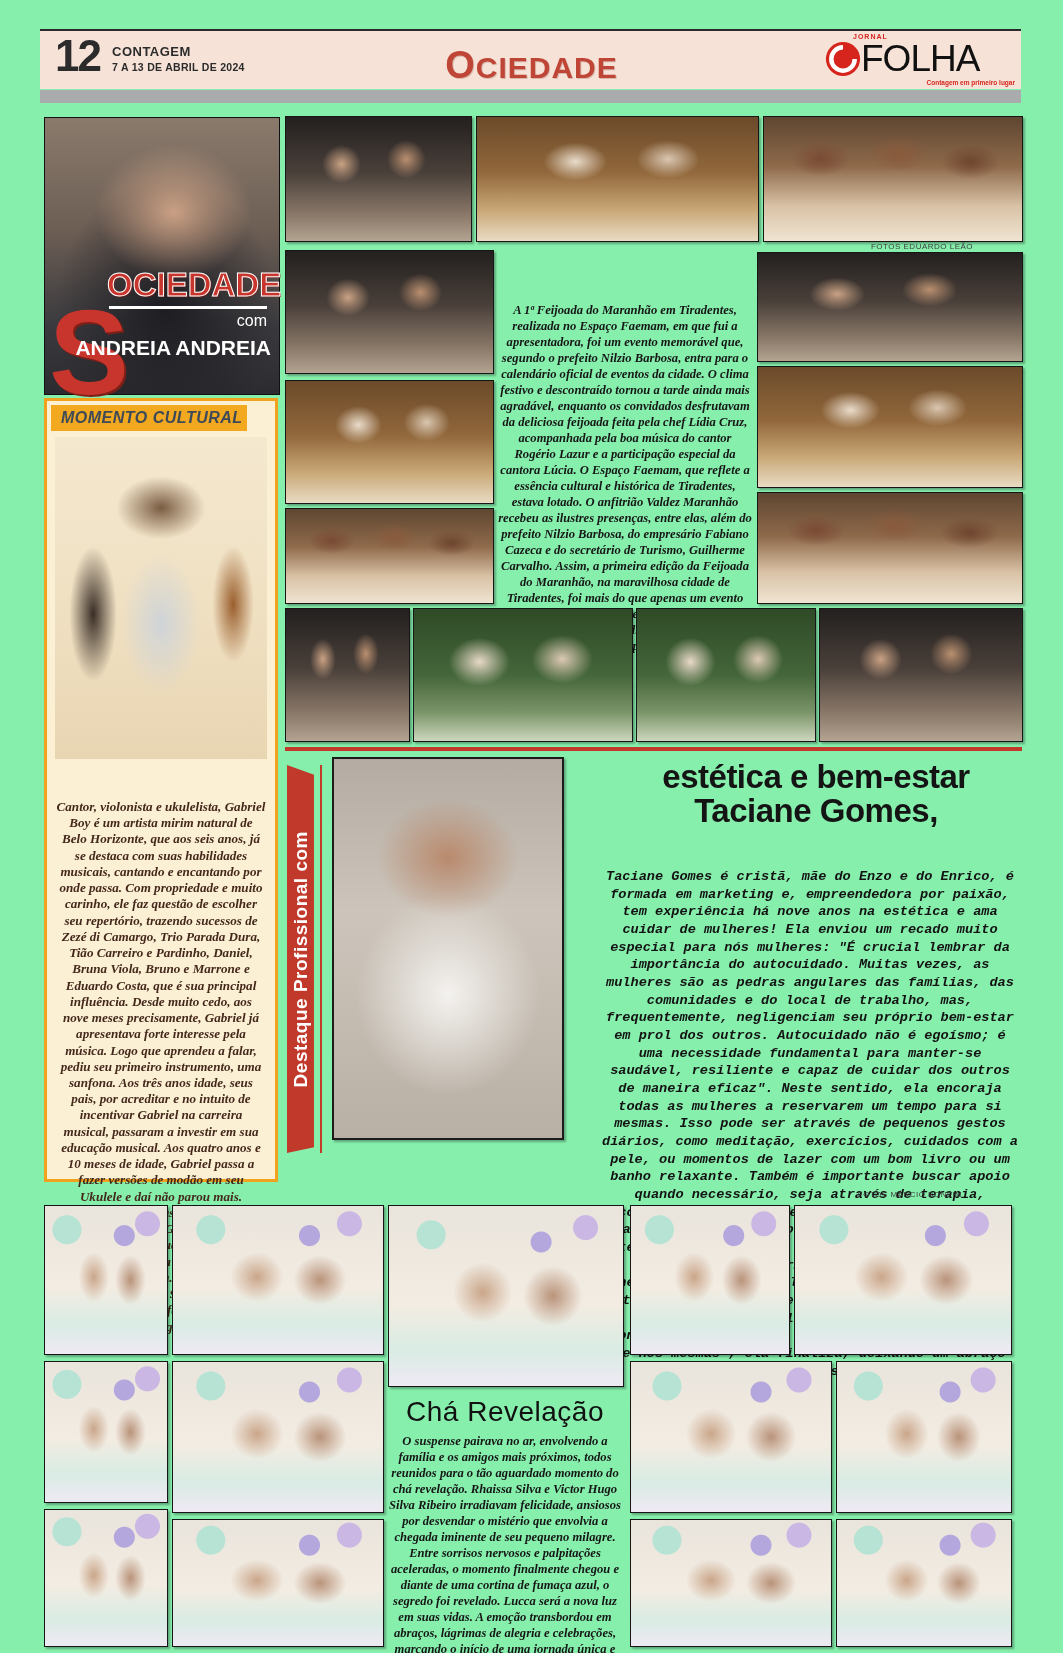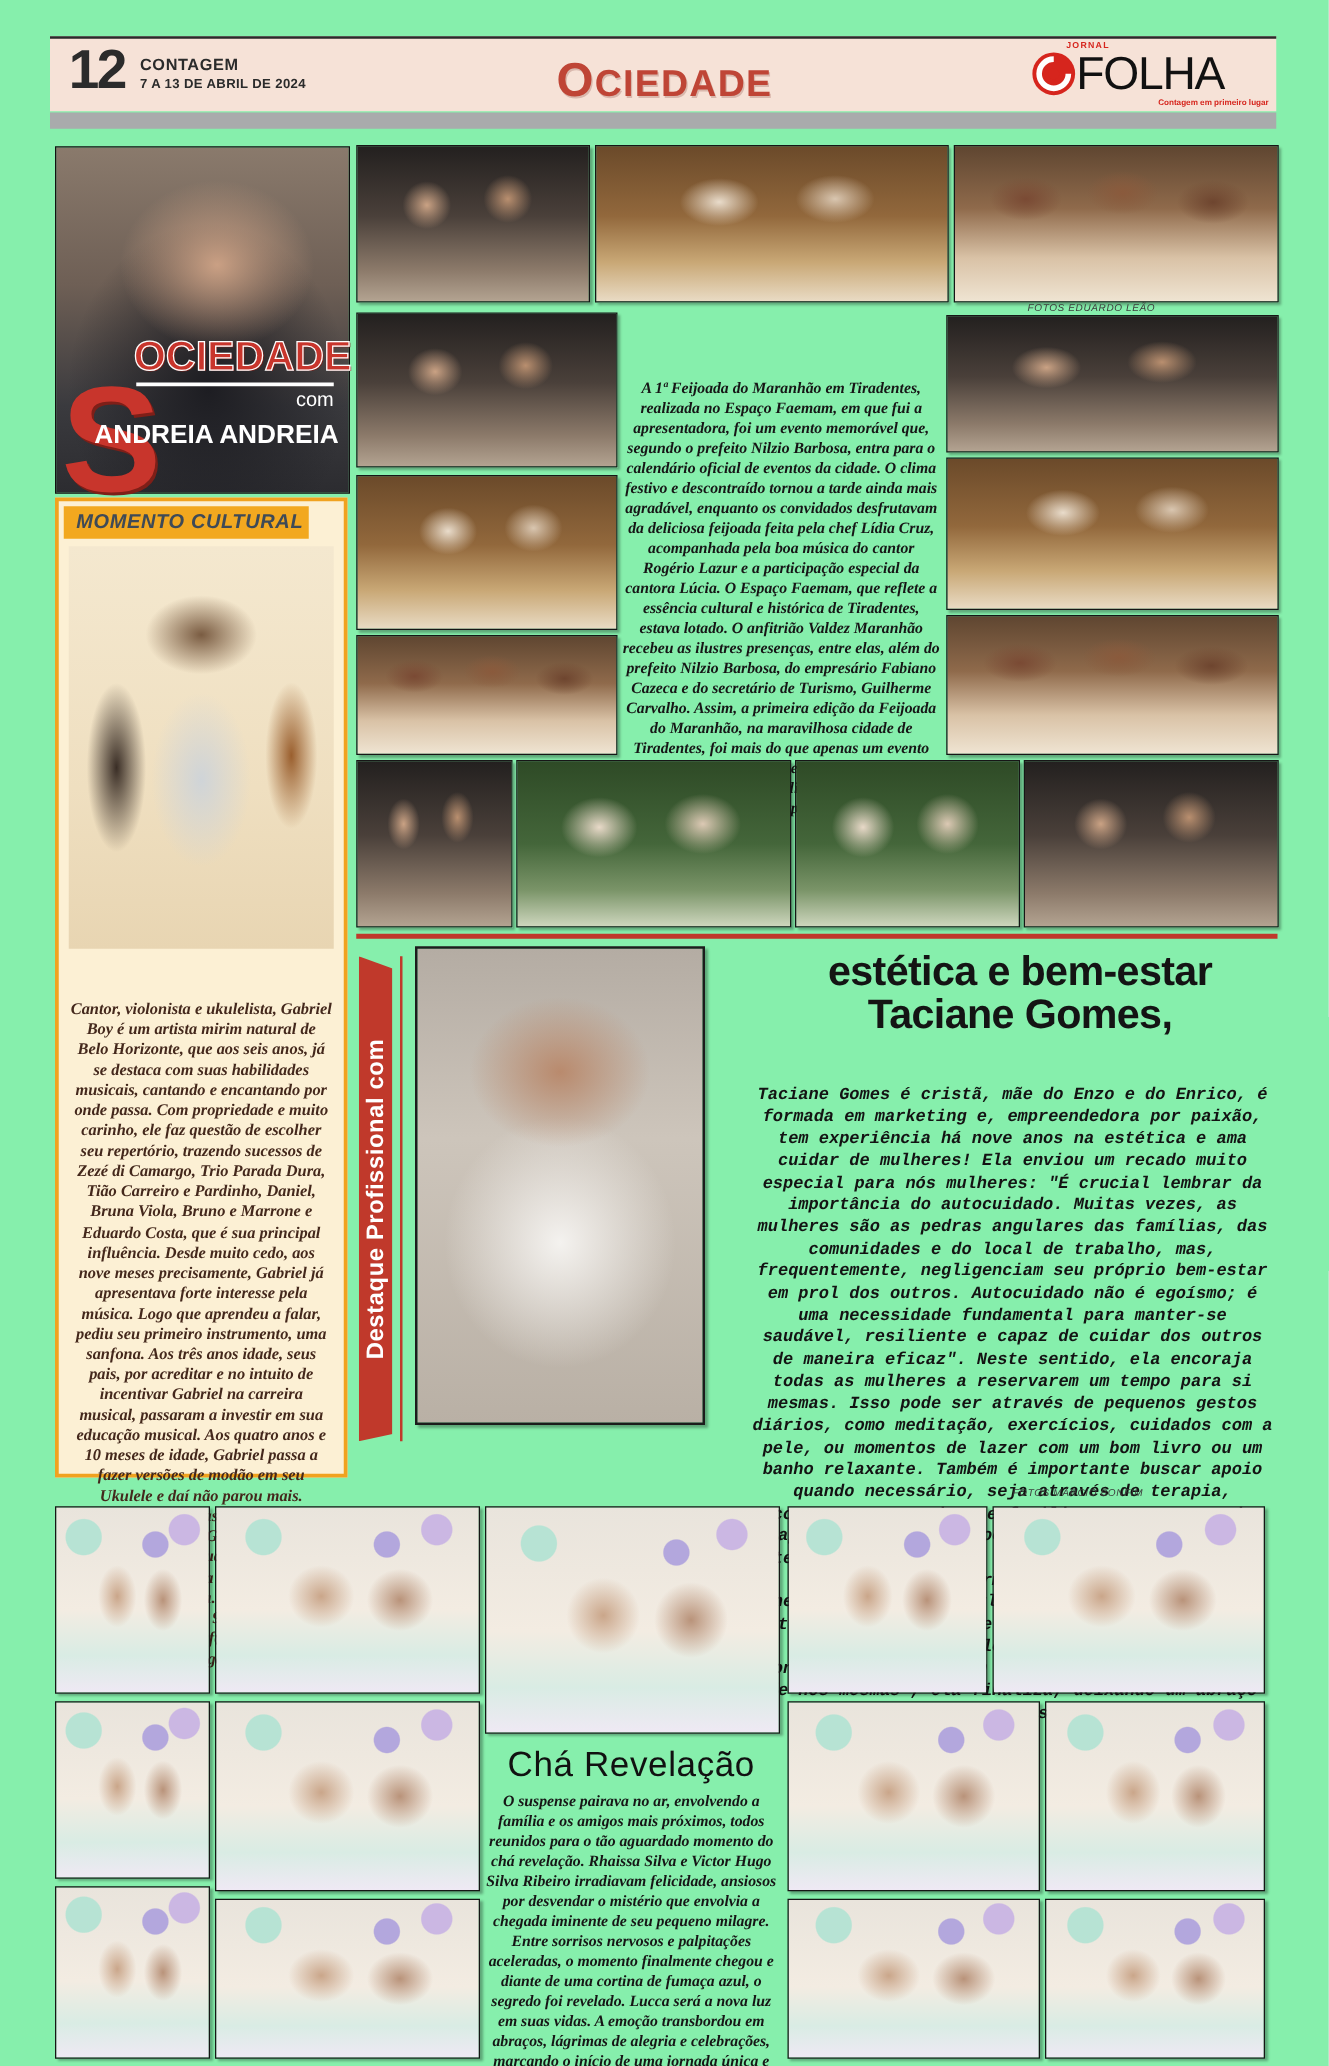--- a/index.html
+++ b/index.html
@@ -42,21 +42,21 @@
      radial-gradient(ellipse 16% 22% at 68% 34%,#d9c6b0 0%,rgba(217,198,176,0) 70%),
      linear-gradient(180deg,#6b4a2a 0%,#92683c 45%,#c9a876 75%,#e9dbc4 100%);}
   .ph-pastel{background:
      radial-gradient(circle 14px at 18% 16%,#b7e3d4 0 14px,rgba(0,0,0,0) 15px),
      radial-gradient(circle 12px at 84% 12%,#cbb7e3 0 12px,rgba(0,0,0,0) 13px),
      radial-gradient(circle 10px at 65% 20%,#b3a7dd 0 10px,rgba(0,0,0,0) 11px),
      radial-gradient(ellipse 18% 24% at 40% 48%,#caa68a 0%,rgba(202,166,138,0) 70%),
      radial-gradient(ellipse 18% 24% at 70% 50%,#b9937a 0%,rgba(185,147,122,0) 70%),
      linear-gradient(180deg,#e9e4dc 0%,#f3ece2 55%,#d9ece4 80%,#efe9f4 100%);}
 
-  .credit{position:absolute;font-size:8px;color:#3c3c3c;letter-spacing:.5px;text-align:left;font-style:italic;}
+  .credit{position:absolute;font-size:8px;color:#3c3c3c;letter-spacing:.5px;text-align:center;}
 
   
   .masthead{position:absolute;left:44px;top:117px;width:234px;height:276px;border:1px solid #111;
      background:
       radial-gradient(ellipse 46% 34% at 55% 34%,#caa084 0%,rgba(202,160,132,0) 72%),
       radial-gradient(ellipse 60% 60% at 52% 70%,#1d1d22 0%,rgba(29,29,34,0) 80%),
       linear-gradient(180deg,#8a7a6c 0%,#6e5f55 40%,#3a3a3e 75%,#2c2c30 100%);}
   .mh-s{position:absolute;left:4px;bottom:-6px;font-size:120px;font-weight:900;color:#c8352c;line-height:.8;
         text-shadow:2px 2px 0 #7e1f18;}
   .mh-rest{position:absolute;left:62px;top:148px;font-size:33px;font-weight:900;color:#c8352c;letter-spacing:0;

